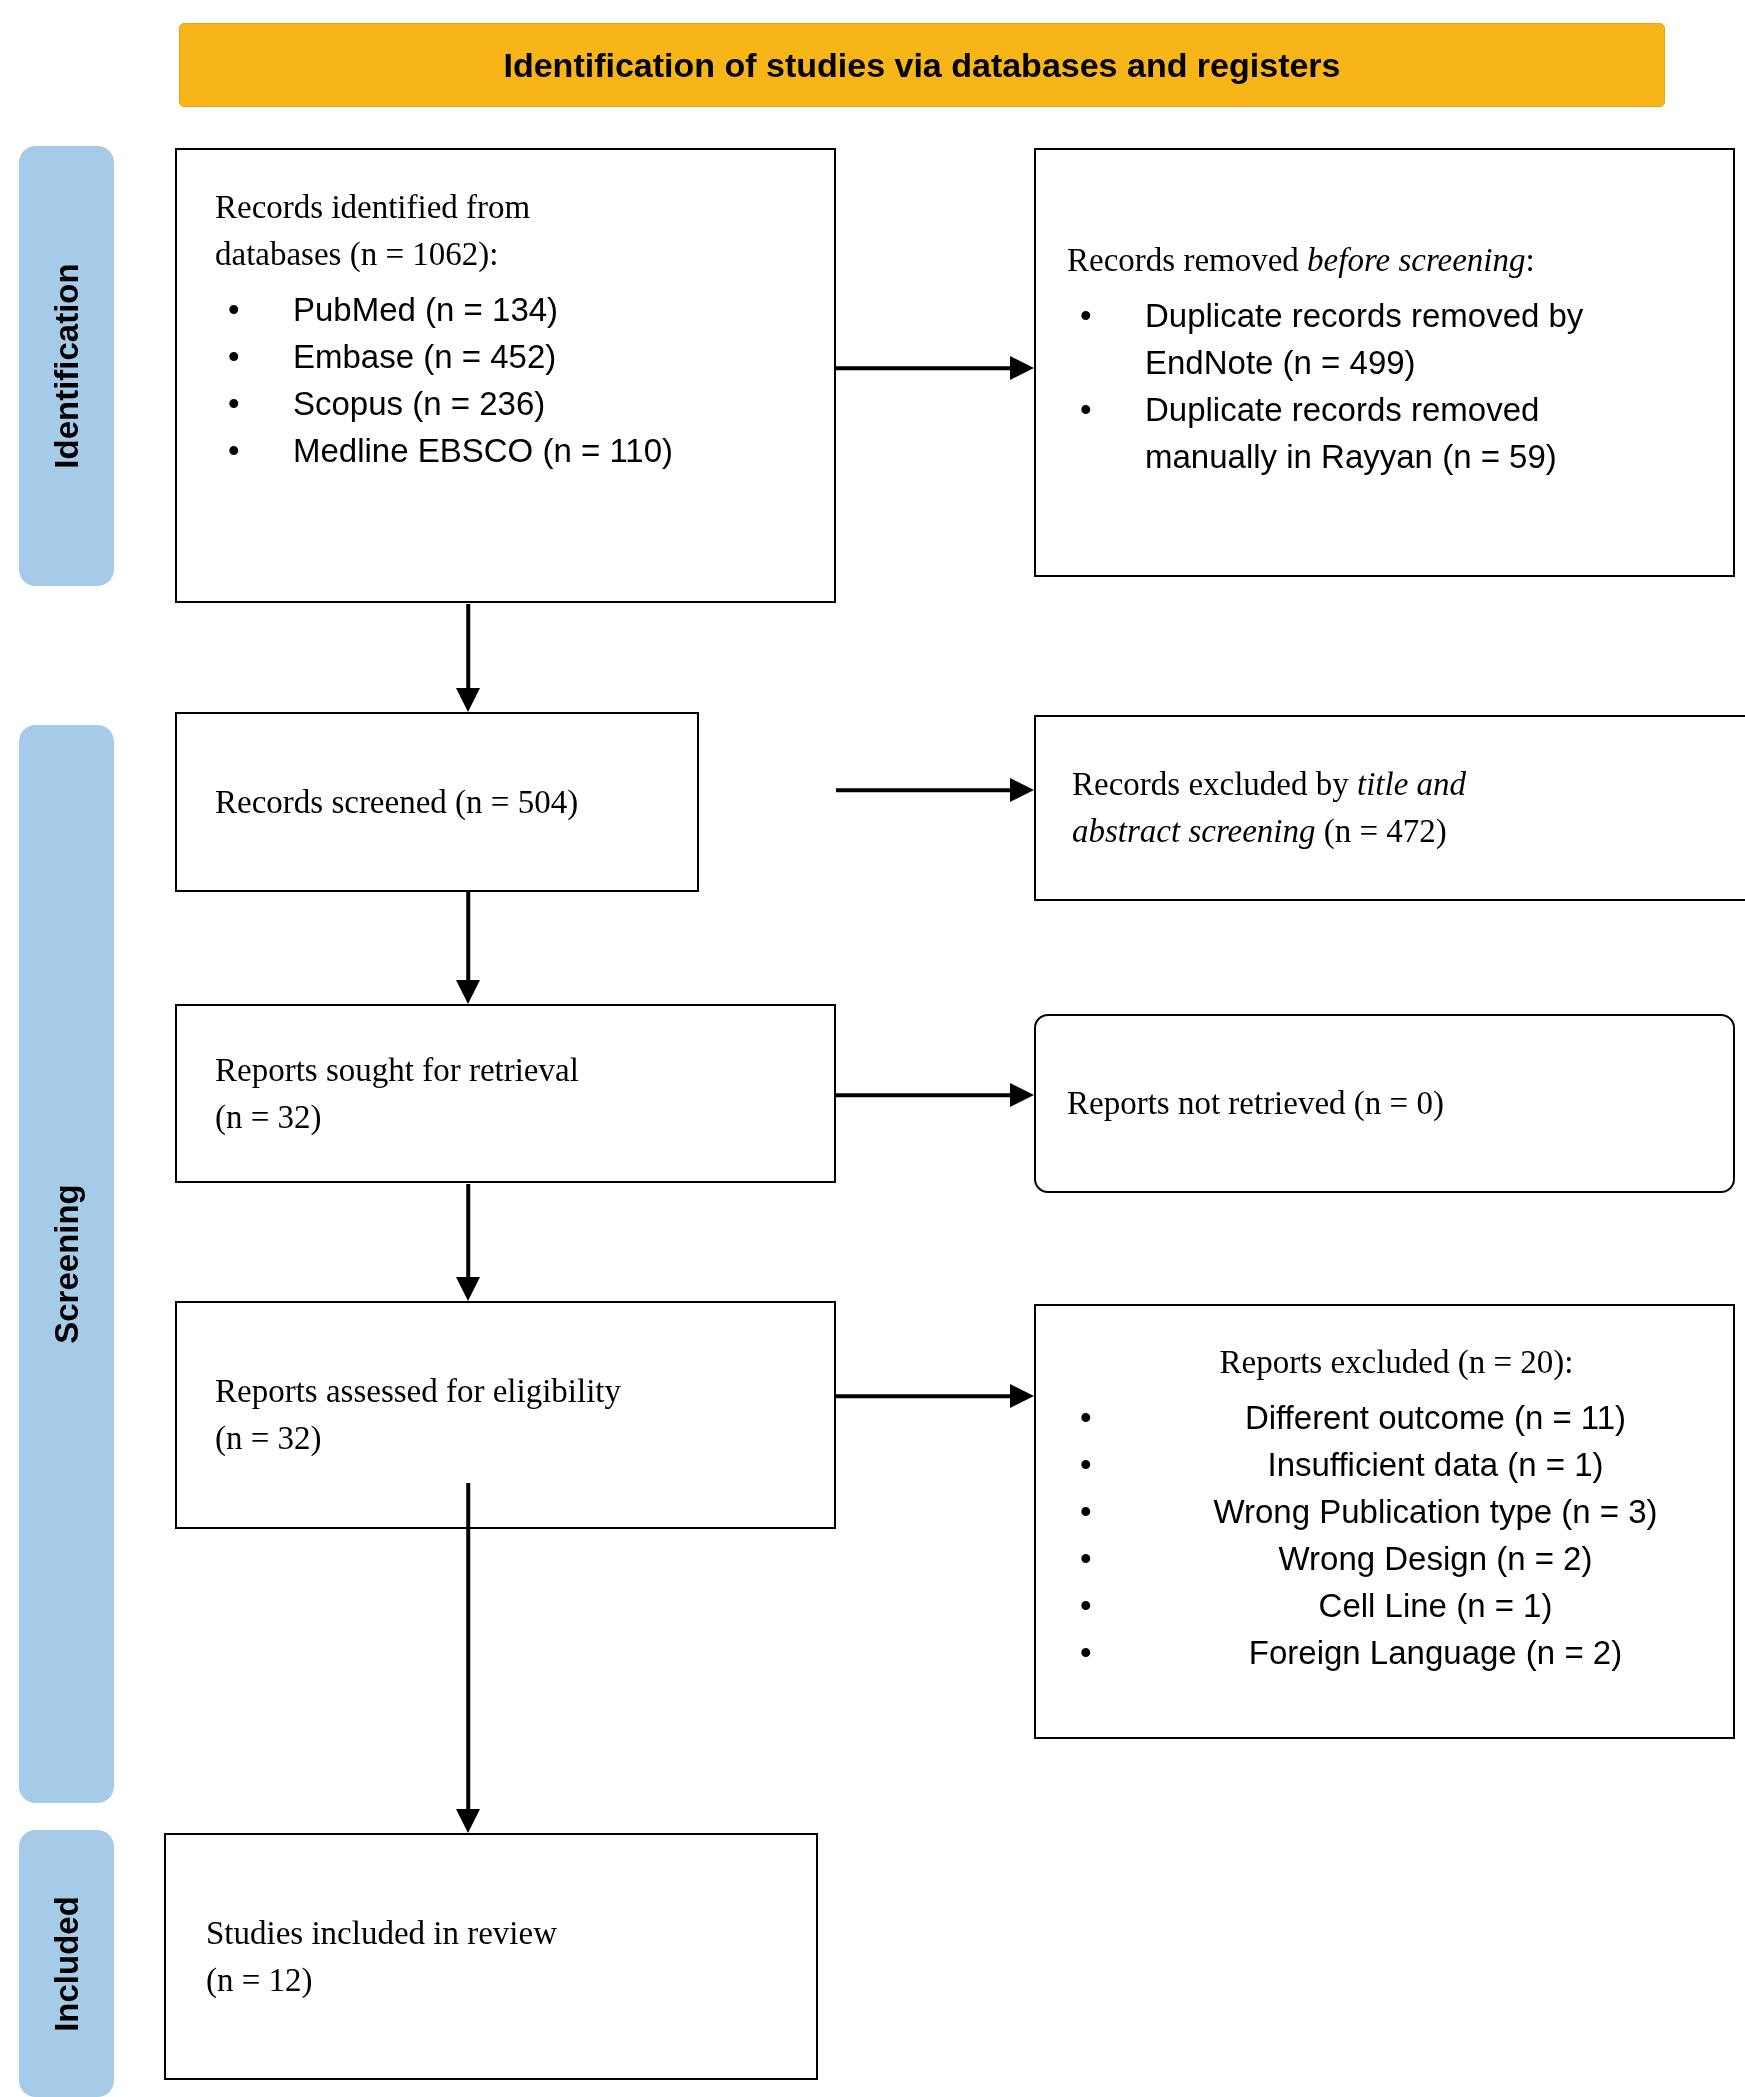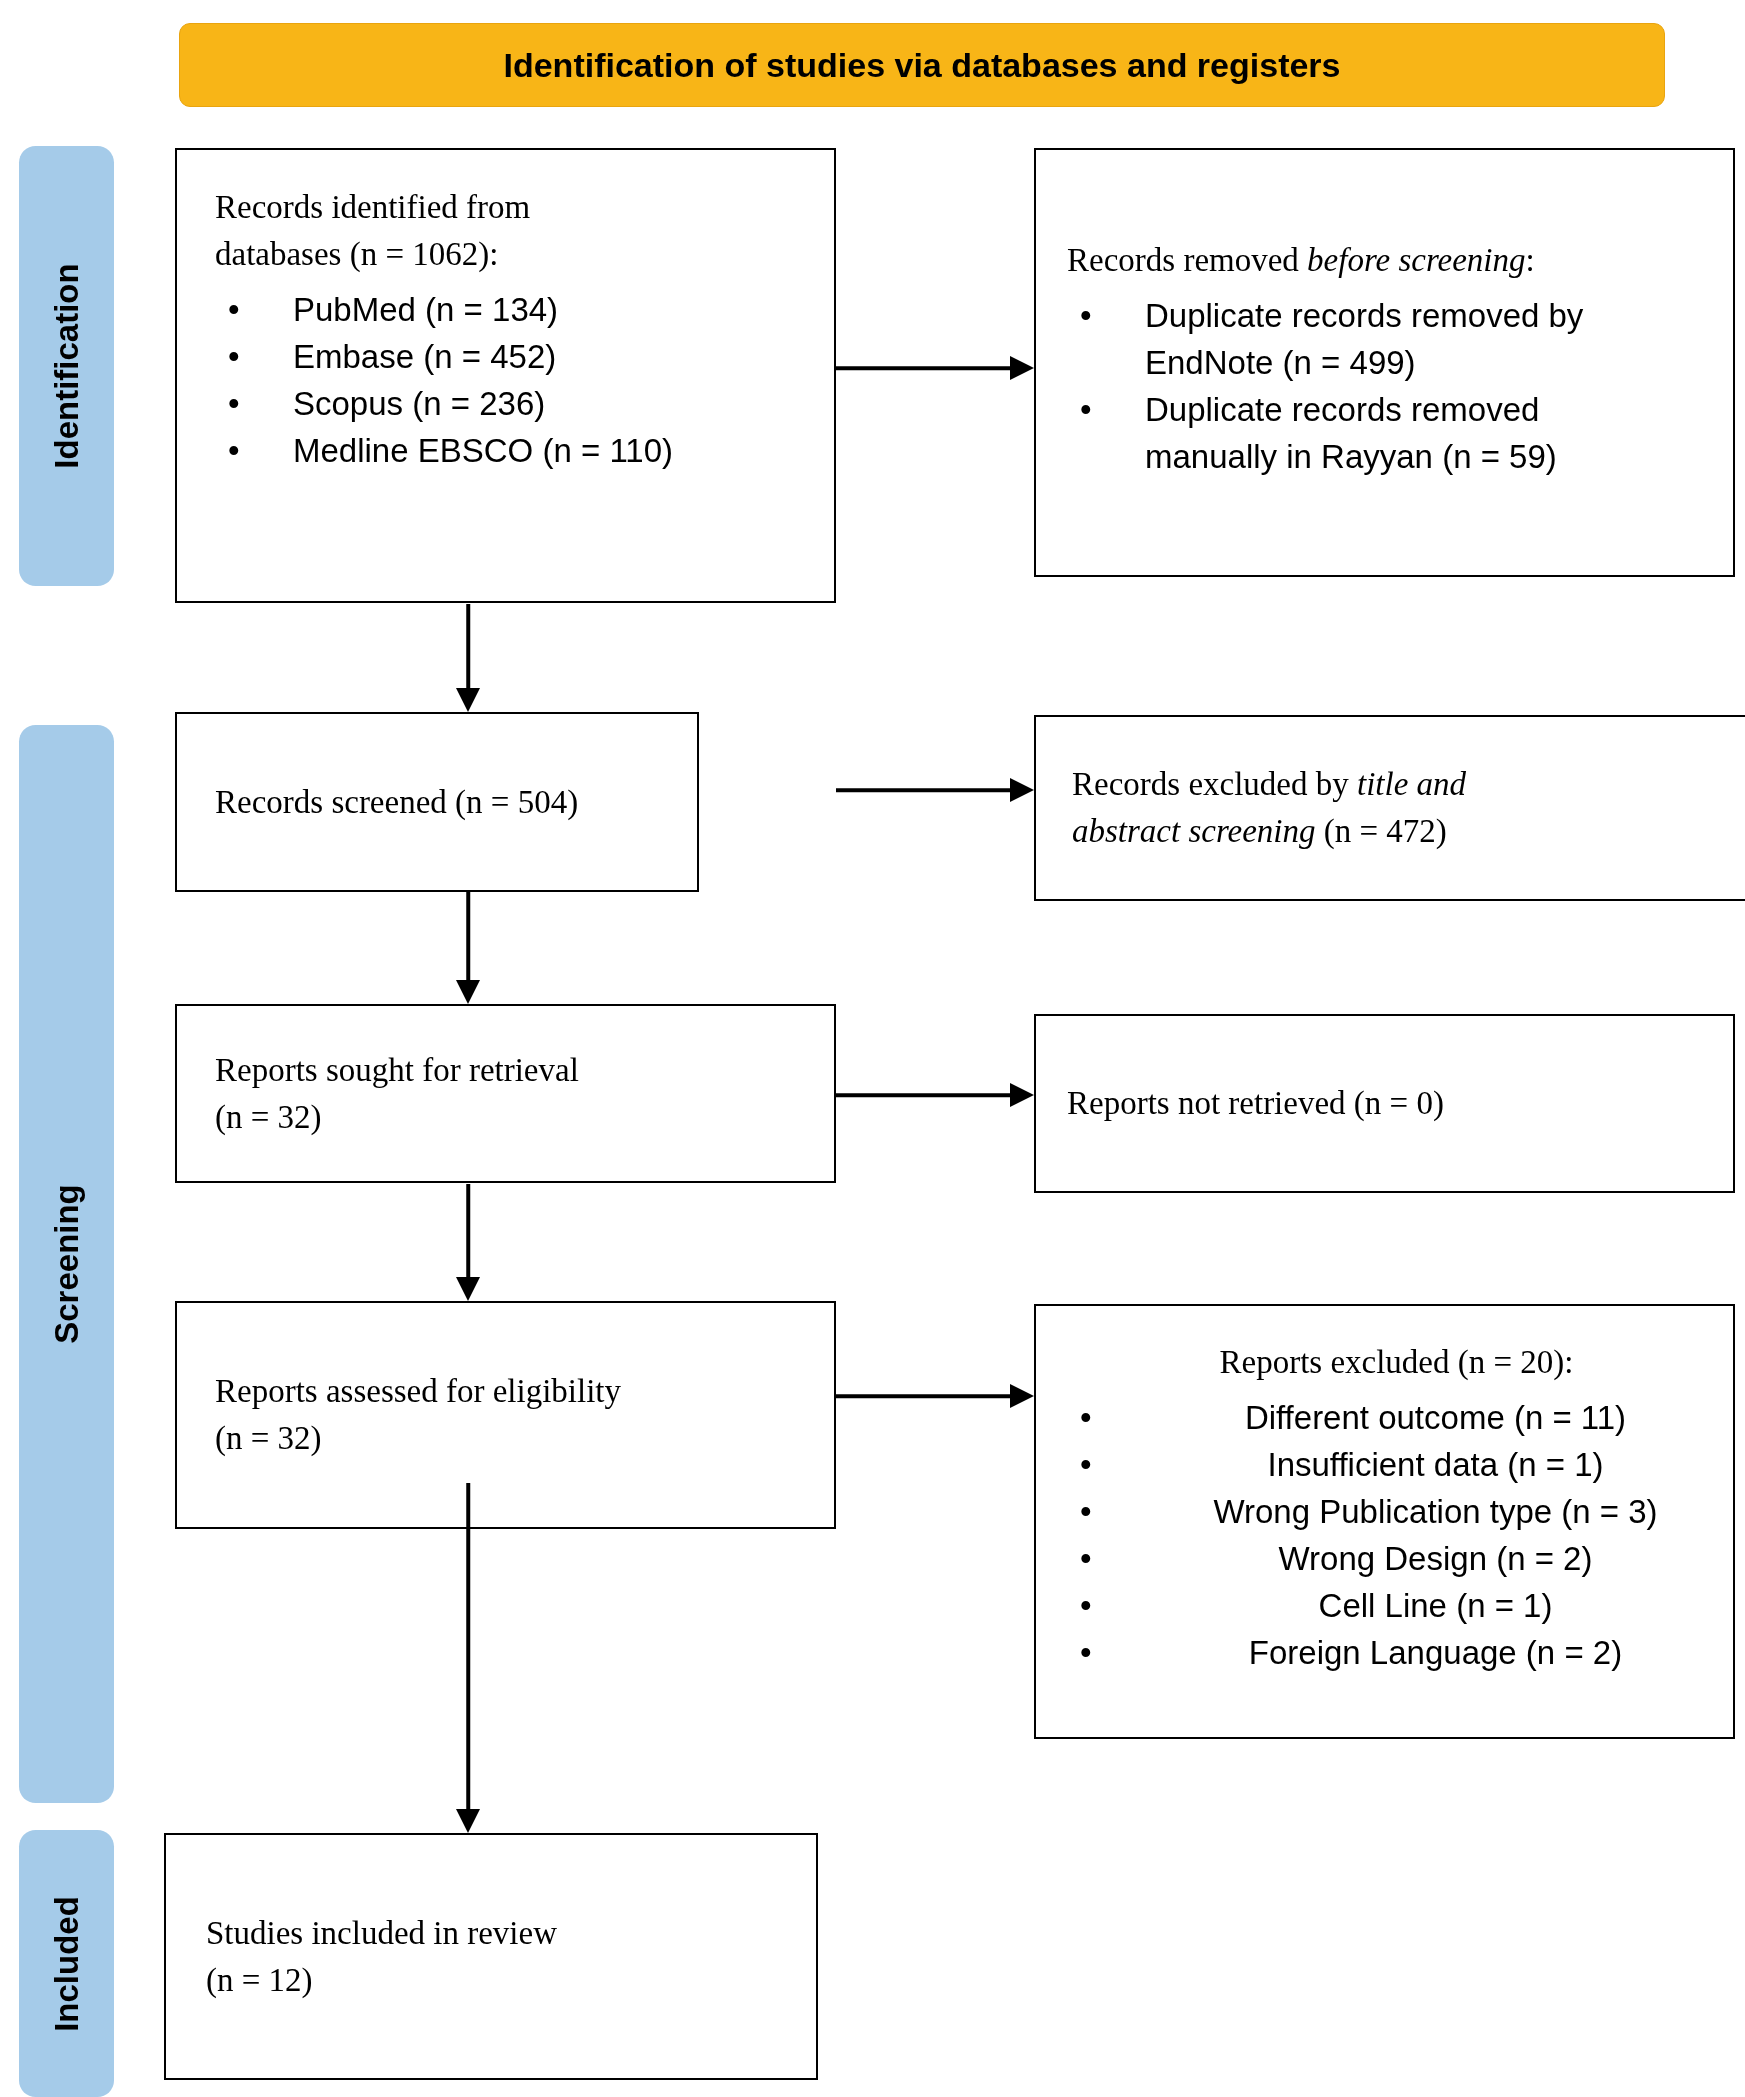--- a/index.html
+++ b/index.html
@@ -12,21 +12,21 @@
   }
   #canvas { position: relative; width: 1746px; height: 2097px; overflow: hidden; background: #fff; }
   p { margin: 0; font-family: Liberation Serif, serif; }
   em { font-style: italic; }
 
   
   .banner {
     position: absolute; left: 179px; top: 23px; width: 1486px; height: 84px;
     background: var(--banner-bg, #F8B517);
     border: 1.8px solid var(--banner-border, #E9A40F);
-    border-radius: 11px;
+    border-radius: 5px;
     display: flex; align-items: center; justify-content: center;
   }
   .banner span { font-size: 34px; font-weight: 700; }
 
   
   .stage {
     position: absolute; left: 19px; width: 95px;
     background: var(--stage-bg, #A5CBE9);
     border-radius: 16.6px;
     display: flex; align-items: center; justify-content: center;
@@ -50,21 +50,21 @@
   .bullets li::before { content: "\2022"; position: absolute; left: 13px; top: 0; }
 
   #box-records-identified  { left: 175px;  top: 148px;  width: 661px; height: 455px; padding: 34px 18px 0 38px; }
   #box-records-screened    { left: 175px;  top: 712px; width: 524px; height: 180px; padding-left: 38px; padding-right: 18px; }
   #box-reports-sought      { left: 175px;  top: 1004px; width: 661px; height: 179px; padding-left: 38px; padding-right: 18px; }
   #box-reports-assessed    { left: 175px;  top: 1301px; width: 661px; height: 228px; padding-left: 38px; padding-right: 32px; }
   #box-studies-included    { left: 164px;  top: 1833px; width: 654px; height: 247px; padding-left: 40px; padding-right: 16px; }
 
   #box-records-removed     { left: 1034px; top: 148px;  width: 701px; height: 429px; padding: 0 21px 8px 31px; }
   #box-records-excluded    { left: 1034px; top: 715px; width: 827px; height: 186px; padding-left: 36px; padding-right: 21px; }
-  #box-reports-not-retrieved { left: 1034px; top: 1014px; width: 701px; height: 179px; padding-left: 31px; padding-right: 21px; }
+  #box-reports-not-retrieved { left: 1034px; top: 1014px; width: 701px; height: 179px; padding-left: 31px; padding-right: 21px; border-radius: 14px; }
   #box-reports-excluded    { left: 1034px; top: 1304px; width: 701px; height: 435px; padding: 33px 7px 0 31px; text-align: center; }
 
   
   .h-arrow { position: absolute; height: 26px; }
   .h-arrow .shaft { position: absolute; left: 0; right: 20px; top: 50%; transform: translateY(-50%); height: 3.5px; background: #000; }
   .h-arrow .head  { position: absolute; right: 0; top: 50%; transform: translateY(-50%); width: 0; height: 0;
                     border-top: 12.4px solid transparent; border-bottom: 12.4px solid transparent; border-left: 24px solid #000; }
   .v-arrow { position: absolute; width: 26px; }
   .v-arrow .shaft { position: absolute; top: 0; bottom: 20px; left: 50%; transform: translateX(-50%); width: 3.5px; background: #000; }
   .v-arrow .head  { position: absolute; bottom: 0; left: 50%; transform: translateX(-50%); width: 0; height: 0;

